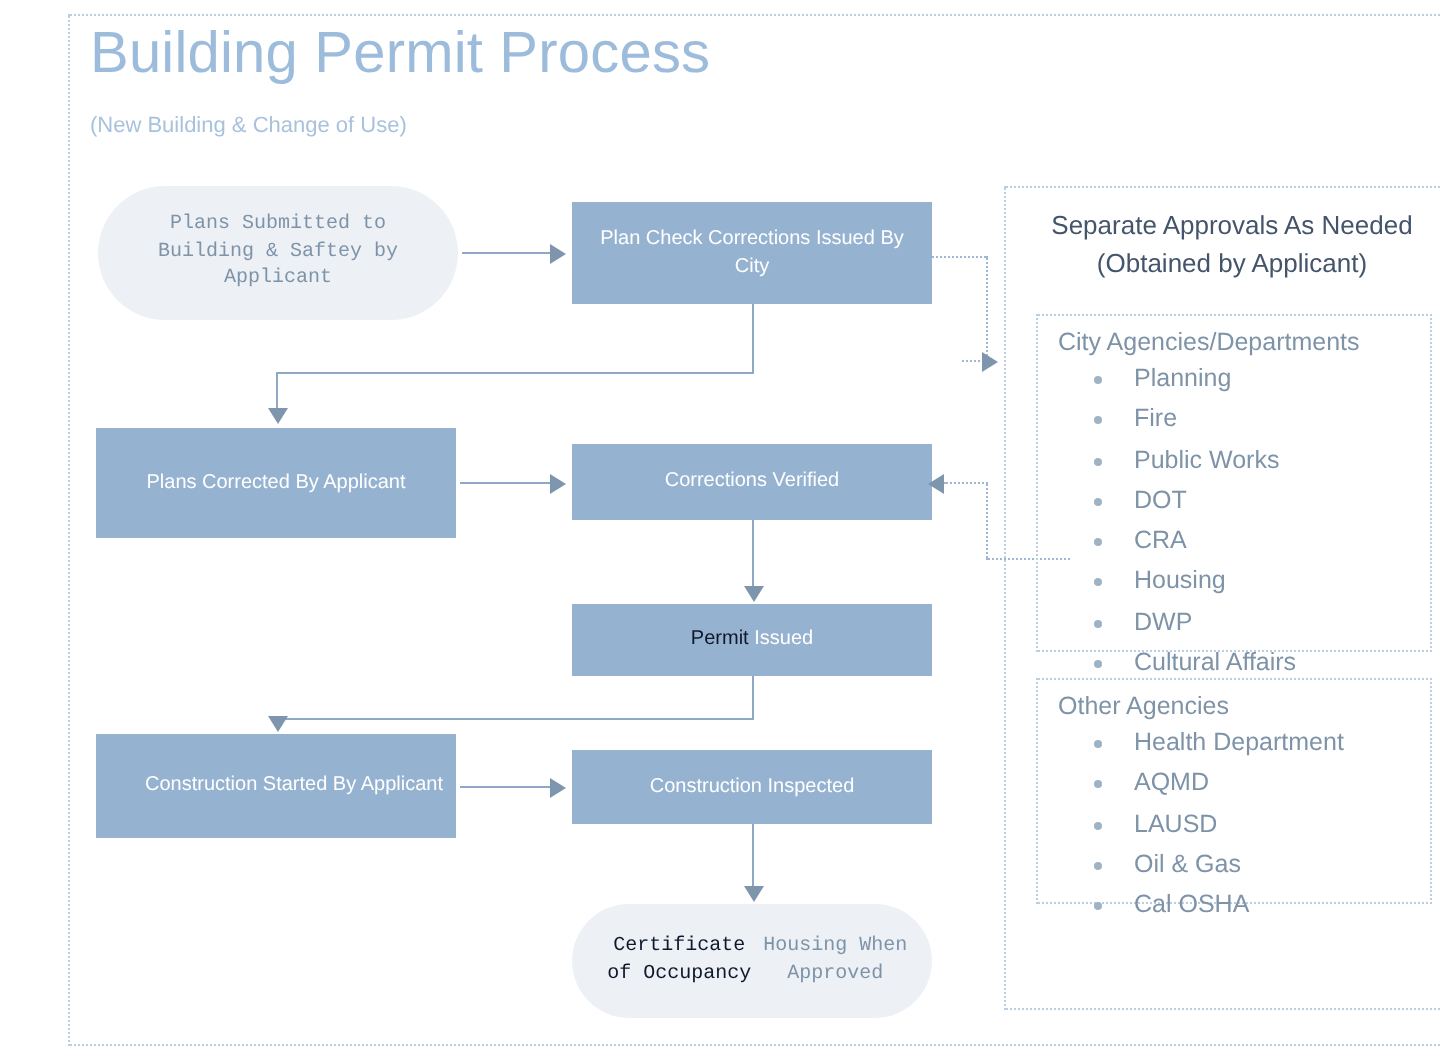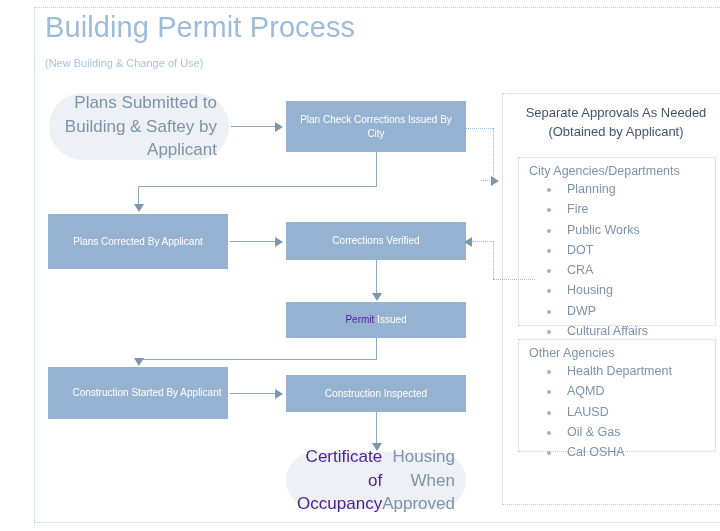--- a/index.html
+++ b/index.html
@@ -48,27 +48,28 @@
     line-height:1.35;
     box-sizing:border-box;
     padding:2px 6px;
   }
   .pill{
     position:absolute;
     background:#edf1f6;
     color:#7e93a8;
     border-radius:40px;
     display:flex;align-items:center;justify-content:center;
-    text-align:right;
-    font-size:17px;
+    text-align:center;
+    font-size:10px;
     line-height:1.38;
     box-sizing:border-box;
     padding:2px 12px;
-  }
-  .red{color:#4c1d95;}
+    font-family:Liberation Mono, monospace;
+  }
+  .red{color:#0f172a;}
   .grey{color:#7e93a8;}
 
   
   .ln{position:absolute;background:#8fa9c4;}
   .lnh{height:1px;}
   .lnv{width:1px;}
   .arw{
     position:absolute;width:0;height:0;
   }
   .arw-r{

